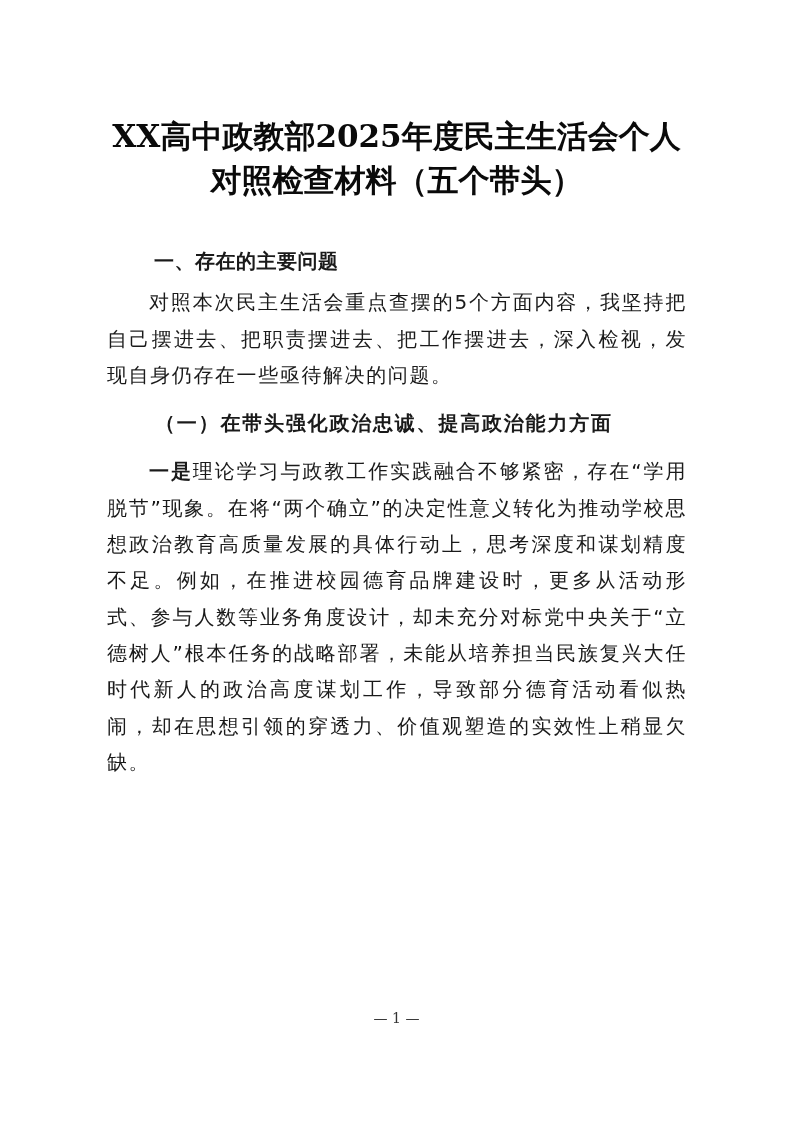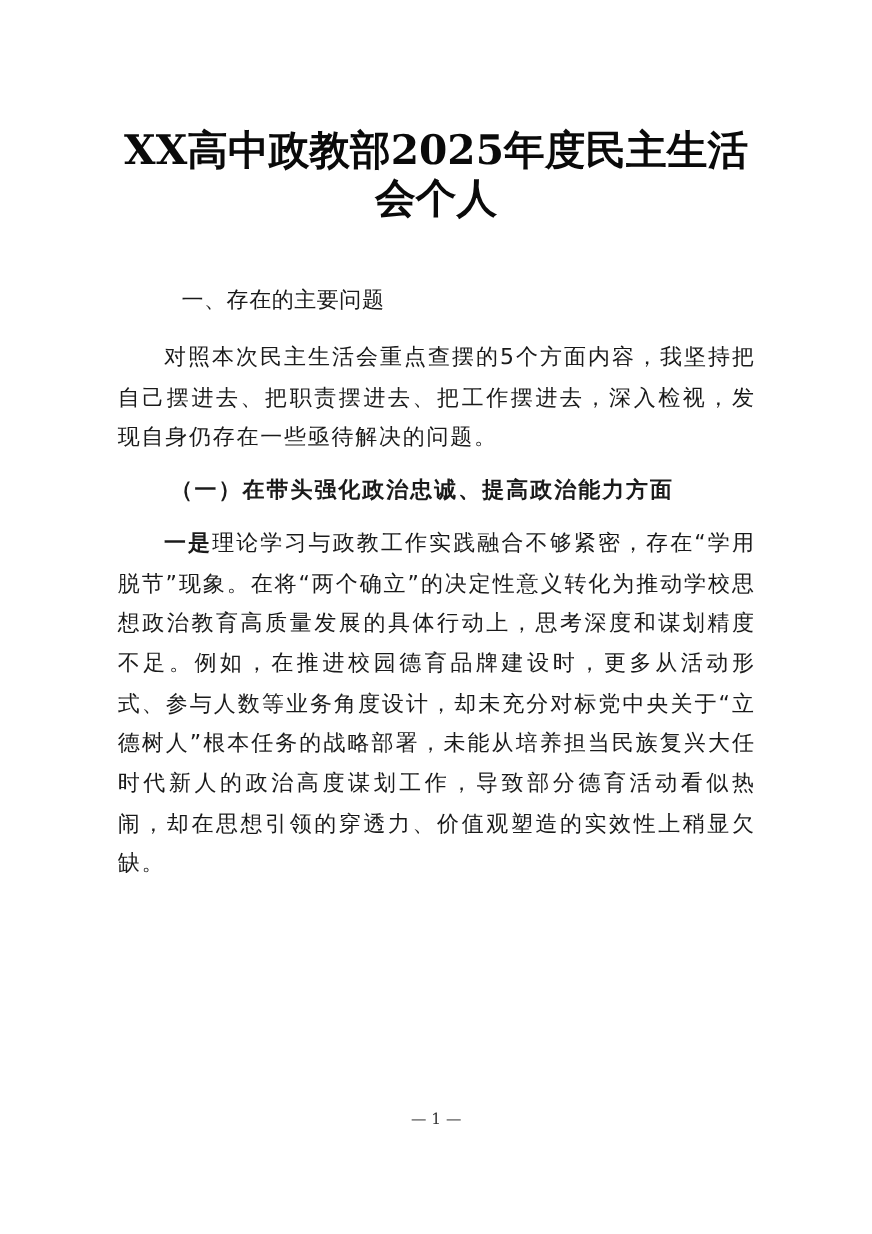--- a/index.html
+++ b/index.html
@@ -5,52 +5,53 @@
     html, body { margin: 0; padding: 0; background: #ffffff; }
     body { width: 793px; height: 1122px; position: relative; overflow: hidden; }
     .page {
       position: absolute; left: 0; top: 0; width: 793px; height: 1122px;
       background: #ffffff; color: #111111;
     }
     .title {
       position: absolute; left: 100px; top: 114px; width: 593px;
       text-align: center;
       font-family: "DejaVu Serif", "Liberation Serif", serif;
-      font-weight: bold; font-size: 37px; line-height: 44px;
+      font-weight: bold; font-size: 31px; line-height: 44px;
       letter-spacing: 0px; color: #0a0a0a;
     }
     .body {
       position: absolute; left: 107px; top: 238px; width: 580px;
       font-family: "DejaVu Sans", "Liberation Sans", sans-serif;
       font-size: 20px; line-height: 36.3px; color: #1a1a1a;
     }
     .p {
       margin: 0; text-indent: 42px; text-align: justify;
       text-align-last: left; letter-spacing: 1.6px;
     }
     .h1 {
-      margin: 16px; text-indent: 42px; font-weight: normal;
+      margin: 5px; text-indent: 42px; font-weight: bold;
       letter-spacing: 0.5px; font-size: 20px;
     }
     .h2 {
       margin: 12px; text-indent: 36px; font-weight: bold; letter-spacing: 1.8px;
     }
     .lead { font-weight: bold; }
     .footer {
       position: absolute; left: 0; top: 1010px; width: 793px; text-align: center;
       font-family: "DejaVu Serif", "Liberation Serif", serif;
       font-size: 14px; color: #333333;
     }
   </style>
 </head>
 <body>
 
 <div class="page">
   <div class="title">
     <div>XX高中政教部2025年度民主生活会个人</div>
+    <div>对照检查材料（五个带头）</div>
   </div>
 
   <div class="body">
     <p class="h1">一、存在的主要问题</p>
     <p class="p">对照本次民主生活会重点查摆的5个方面内容，我坚持把自己摆进去、把职责摆进去、把工作摆进去，深入检视，发现自身仍存在一些亟待解决的问题。</p>
     <p class="h2">（一）在带头强化政治忠诚、提高政治能力方面</p>
     <p class="p"><span class="lead">一是</span><span>理论学习与政教工作实践融合不够紧密，存在“学用脱节”现象。在将“两个确立”的决定性意义转化为推动学校思想政治教育高质量发展的具体行动上，思考深度和谋划精度不足。例如，在推进校园德育品牌建设时，更多从活动形式、参与人数等业务角度设计，却未充分对标党中央关于“立德树人”根本任务的战略部署，未能从培养担当民族复兴大任时代新人的政治高度谋划工作，导致部分德育活动看似热闹，却在思想引领的穿透力、价值观塑造的实效性上稍显欠缺。</span></p>
   </div>
 
   <div class="footer">— 1 —</div>

